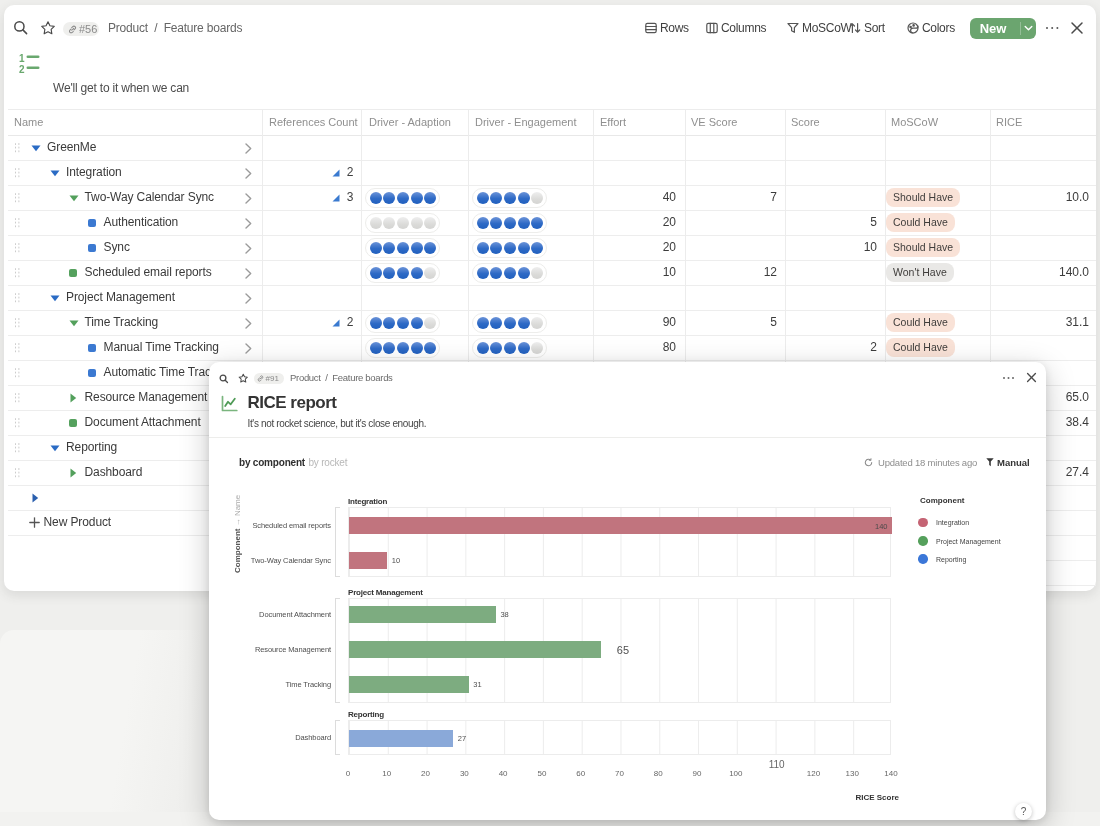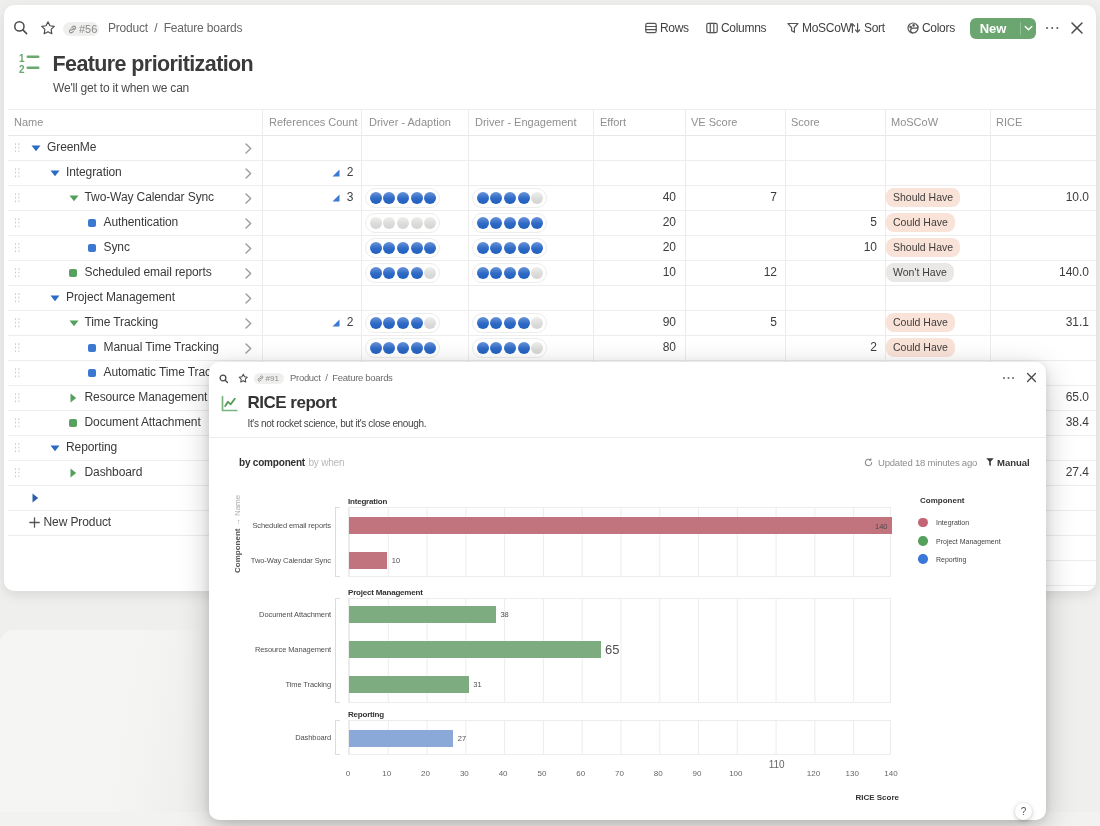--- a/index.html
+++ b/index.html
@@ -65,21 +65,20 @@
       <line x1="12" y1="2" x2="2" y2="12"></line>
     </svg>
 <svg style="left:15px;top:47px" width="22" height="22" viewBox="0 0 22 22">
       <g fill="#69a86e">
         <text x="0" y="10" font-size="10" font-weight="bold" font-family="Liberation Sans">1</text>
         <text x="0" y="21" font-size="10" font-weight="bold" font-family="Liberation Sans">2</text>
         <rect x="7.5" y="3.5" width="13" height="2.6" rx="1.3"></rect>
         <rect x="7.5" y="14.5" width="13" height="2.6" rx="1.3"></rect>
       </g>
     </svg>
-<div style="left:48.5px;top:48px;width:400px;height:23px;font-size:21.5px;line-height:23px;font-weight:700;color:#3b3b3b;letter-spacing:-0.6px;">Feature prioritization</div>
 <div style="left:49px;top:76px;width:300px;height:14px;font-size:12px;letter-spacing:-0.2px;line-height:14px;color:#4c4c4c;">We'll get to it when we can</div>
 <div style="left:4px;top:104px;width:1088px;height:1px;background:#ececec;"></div>
 <div style="left:4px;top:129.5px;width:1088px;height:1px;background:#e8e8e8;"></div>
 <div style="left:4px;top:155px;width:1088px;height:1px;background:#ededed;"></div>
 <div style="left:4px;top:180px;width:1088px;height:1px;background:#ededed;"></div>
 <div style="left:4px;top:205px;width:1088px;height:1px;background:#ededed;"></div>
 <div style="left:4px;top:230px;width:1088px;height:1px;background:#ededed;"></div>
 <div style="left:4px;top:255px;width:1088px;height:1px;background:#ededed;"></div>
 <div style="left:4px;top:280px;width:1088px;height:1px;background:#ededed;"></div>
 <div style="left:4px;top:305px;width:1088px;height:1px;background:#ededed;"></div>
@@ -360,21 +359,21 @@
       <line x1="12" y1="2" x2="2" y2="12"></line>
     </svg>
 <svg style="left:11.5px;top:33px" width="17" height="17" viewBox="0 0 17 17" fill="none" stroke-linecap="round" stroke-linejoin="round">
       <path d="M1.5 1.5 V15.5 H15.8" stroke="#7ab57e" stroke-width="1.7"></path>
       <polyline points="4.2,11 7,6.8 9.7,9.3 13.8,3.8" stroke="#4e9a55" stroke-width="1.8"></polyline>
     </svg>
 <div style="left:38.5px;top:33px;width:300px;height:17px;font-size:17px;letter-spacing:-0.5px;line-height:16px;font-weight:700;color:#343434;">RICE report</div>
 <div style="left:38.5px;top:55.5px;width:300px;height:12px;font-size:10px;letter-spacing:-0.35px;line-height:12px;color:#464646;">It's not rocket science, but it's close enough.</div>
 <div style="left:0px;top:74.5px;width:837px;height:1px;background:#ededeb;"></div>
 <div style="left:30px;top:94.5px;width:80px;height:12px;font-size:10px;letter-spacing:-0.2px;line-height:12px;font-weight:600;color:#2f2f2f;">by component</div>
-<div style="left:99.5px;top:94.5px;width:60px;height:12px;font-size:10px;letter-spacing:-0.2px;line-height:12px;color:#b8b8b8;">by when</div>
+<div style="left:99.5px;top:94.5px;width:60px;height:12px;font-size:10px;letter-spacing:-0.2px;line-height:12px;color:#b8b8b8;">by rocket</div>
 <svg style="left:655px;top:96px" width="9" height="9" viewBox="0 0 12 12" fill="none" stroke="#8a8a8a" stroke-width="1.4" stroke-linecap="round">
       <path d="M10.3 6 a4.3 4.3 0 1 1 -1.3 -3.1"></path>
       <path d="M9.3 0.8 L9.2 3 L7 3.1" stroke-width="1.2"></path>
     </svg>
 <div style="left:669px;top:95px;width:120px;height:11px;font-size:9.5px;letter-spacing:-0.2px;line-height:11px;color:#8e8e8e;">Updated 18 minutes ago</div>
 <svg style="left:777px;top:96px" width="8" height="9" viewBox="0 0 8 9">
       <path d="M0.3 0.3 H7.7 L4.8 3.6 V8.2 L3.2 7 V3.6 Z" fill="#383838"></path>
     </svg>
 <div style="left:788px;top:95px;width:40px;height:11px;font-size:9.5px;line-height:11px;font-weight:600;color:#333;">Manual</div>
 <div style="left:139px;top:135px;width:200px;height:9px;font-size:8px;letter-spacing:-0.2px;line-height:9px;font-weight:700;color:#333;">Integration</div>
@@ -393,21 +392,21 @@
 <div style="left:125.5px;top:358px;width:5px;height:1px;background:#dcdcdc;"></div>
 <div style="left:125.5px;top:392px;width:5px;height:1px;background:#dcdcdc;"></div>
 <div style="left:139.5px;top:155px;width:543px;height:17px;background:#c1747e;">
       <span style="position:absolute;right:4px;top:5px;font-size:7.5px;color:#4a4a4a;">140</span>
     </div>
 <div style="left:139.5px;top:190px;width:38.79px;height:17px;background:#c1747e;"></div>
 <div style="left:182.79px;top:195px;width:24px;height:8px;font-size:7.5px;line-height:8px;color:#4f4f4f;">10</div>
 <div style="left:139.5px;top:244px;width:147.39px;height:17px;background:#7dac80;"></div>
 <div style="left:291.39px;top:249px;width:24px;height:8px;font-size:7.5px;line-height:8px;color:#4f4f4f;">38</div>
 <div style="left:139.5px;top:279px;width:252.11px;height:17px;background:#7dac80;"></div>
-<div style="left:396.11px;top:284px;width:24px;height:8px;font-size:13px;line-height:8px;color:#4f4f4f;">65</div>
+<div style="left:396.11px;top:284px;width:24px;height:8px;font-size:11px;line-height:8px;color:#4f4f4f;text-align:right;">65</div>
 <div style="left:139.5px;top:314px;width:120.24px;height:17px;background:#7dac80;"></div>
 <div style="left:264.24px;top:319px;width:24px;height:8px;font-size:7.5px;line-height:8px;color:#4f4f4f;">31</div>
 <div style="left:139.5px;top:367.5px;width:104.72px;height:17px;background:#8aa9d9;"></div>
 <div style="left:248.72px;top:372.5px;width:24px;height:8px;font-size:7.5px;line-height:8px;color:#4f4f4f;">27</div>
 <div style="left:12px;top:159px;width:110px;height:9px;font-size:7.5px;letter-spacing:-0.1px;line-height:9px;color:#4f4f4f;text-align:right;">Scheduled email reports</div>
 <div style="left:12px;top:194px;width:110px;height:9px;font-size:7.5px;letter-spacing:-0.1px;line-height:9px;color:#4f4f4f;text-align:right;">Two-Way Calendar Sync</div>
 <div style="left:12px;top:247.5px;width:110px;height:9px;font-size:7.5px;letter-spacing:-0.1px;line-height:9px;color:#4f4f4f;text-align:right;">Document Attachment</div>
 <div style="left:12px;top:282.5px;width:110px;height:9px;font-size:7.5px;letter-spacing:-0.1px;line-height:9px;color:#4f4f4f;text-align:right;">Resource Management</div>
 <div style="left:12px;top:317.5px;width:110px;height:9px;font-size:7.5px;letter-spacing:-0.1px;line-height:9px;color:#4f4f4f;text-align:right;">Time Tracking</div>
 <div style="left:12px;top:371px;width:110px;height:9px;font-size:7.5px;letter-spacing:-0.1px;line-height:9px;color:#4f4f4f;text-align:right;">Dashboard</div>

